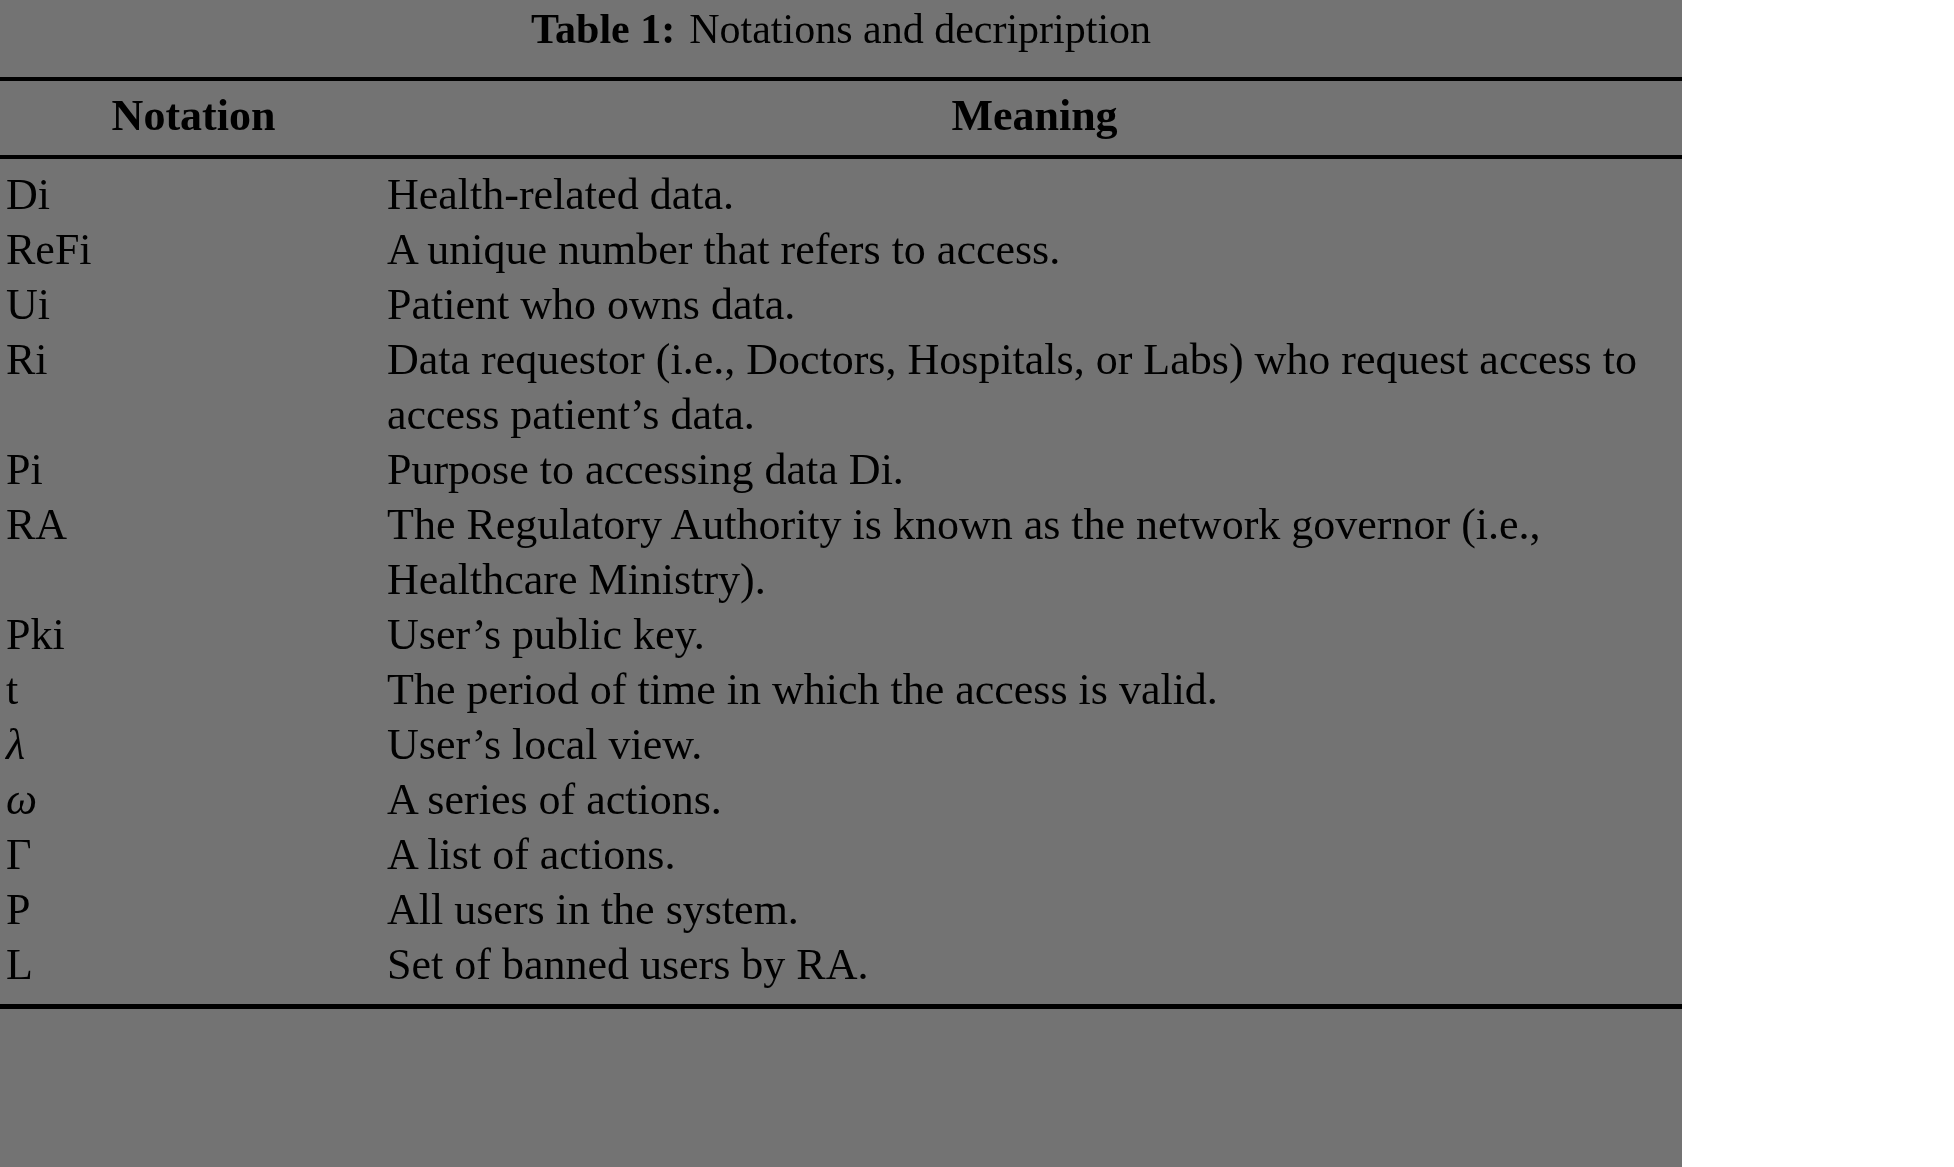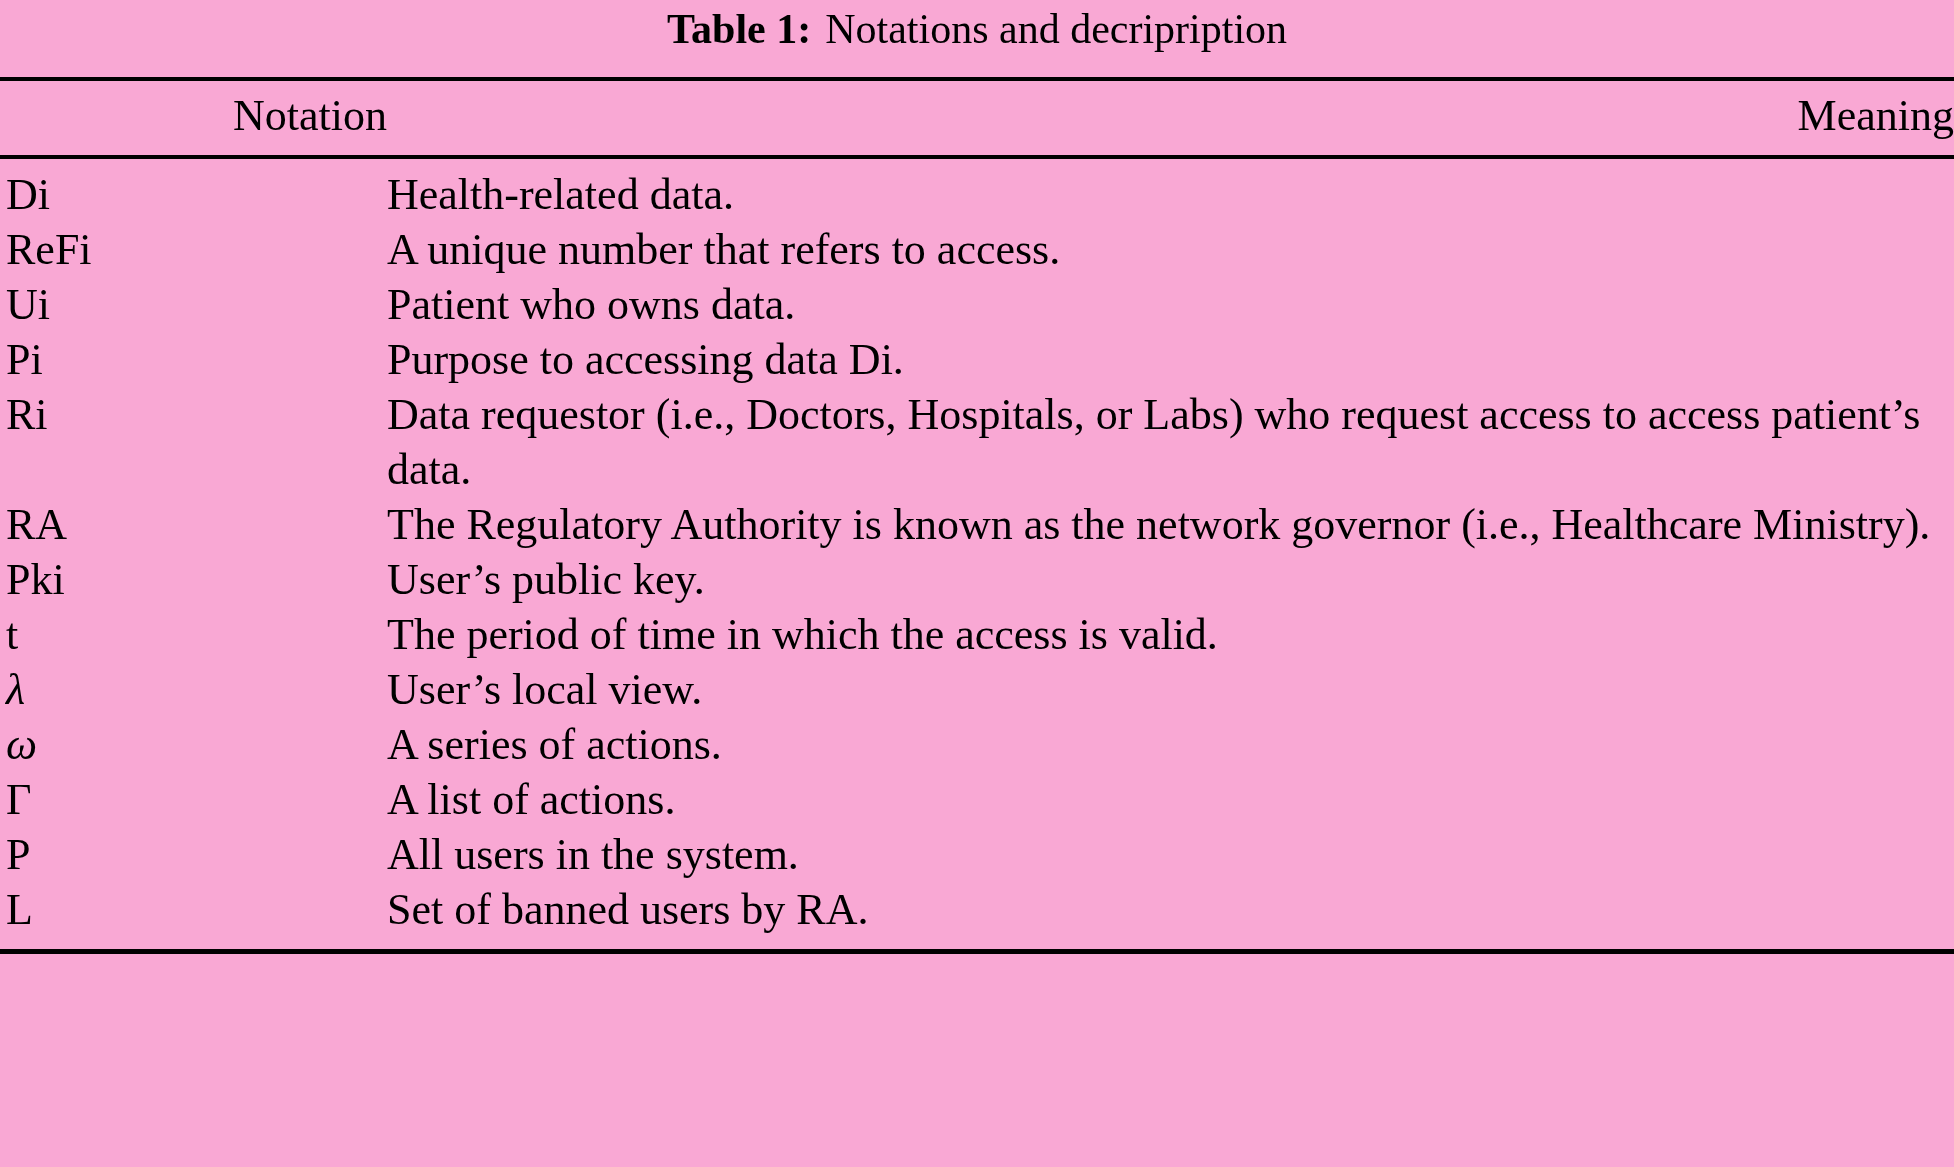--- a/index.html
+++ b/index.html
@@ -3,25 +3,25 @@
 <meta charset="utf-8">
 <style>
   html, body {
     margin: 0;
     padding: 0;
     background: #ffffff;
     color: #000000;
     font-family: "Liberation Serif", serif;
   }
   .page {
-    width: 1954px;
+    width: 1682px;
     height: 1167px;
     box-sizing: border-box;
     overflow: hidden;
-    background: #f9a8d4;
+    background: #737373;
   }
   .caption {
     height: 77px;
     box-sizing: border-box;
     padding-top: 4px;
     text-align: center;
     font-size: 42px;
     line-height: 50px;
     white-space: nowrap;
   }
@@ -33,22 +33,22 @@
     width: 14px;
   }
   table.notation-table {
     width: 100%;
     border-collapse: collapse;
     border-top: 4px solid #000000;
     border-bottom: 5px solid #000000;
     font-size: 44px;
   }
   table.notation-table th {
-    font-weight: normal;
-    text-align: right;
+    font-weight: bold;
+    text-align: center;
     border-bottom: 4px solid #000000;
     padding: 10px 0 14px 0;
     line-height: 50px;
   }
   th.col-notation, td.cell-notation {
     width: 381px;
     padding-left: 6px;
   }
   tbody td {
     vertical-align: top;
@@ -85,26 +85,26 @@
         </tr>
         <tr>
           <td class="cell-notation">ReFi</td>
           <td class="cell-meaning">A unique number that refers to access.</td>
         </tr>
         <tr>
           <td class="cell-notation">Ui</td>
           <td class="cell-meaning">Patient who owns data.</td>
         </tr>
         <tr>
+          <td class="cell-notation">Ri</td>
+          <td class="cell-meaning">Data requestor (i.e., Doctors, Hospitals, or Labs) who request access to access patient’s data.</td>
+        </tr>
+        <tr>
           <td class="cell-notation">Pi</td>
           <td class="cell-meaning">Purpose to accessing data Di.</td>
-        </tr>
-        <tr>
-          <td class="cell-notation">Ri</td>
-          <td class="cell-meaning">Data requestor (i.e., Doctors, Hospitals, or Labs) who request access to access patient’s data.</td>
         </tr>
         <tr>
           <td class="cell-notation">RA</td>
           <td class="cell-meaning">The Regulatory Authority is known as the network governor (i.e., Healthcare Ministry).</td>
         </tr>
         <tr>
           <td class="cell-notation">Pki</td>
           <td class="cell-meaning">User’s public key.</td>
         </tr>
         <tr>

